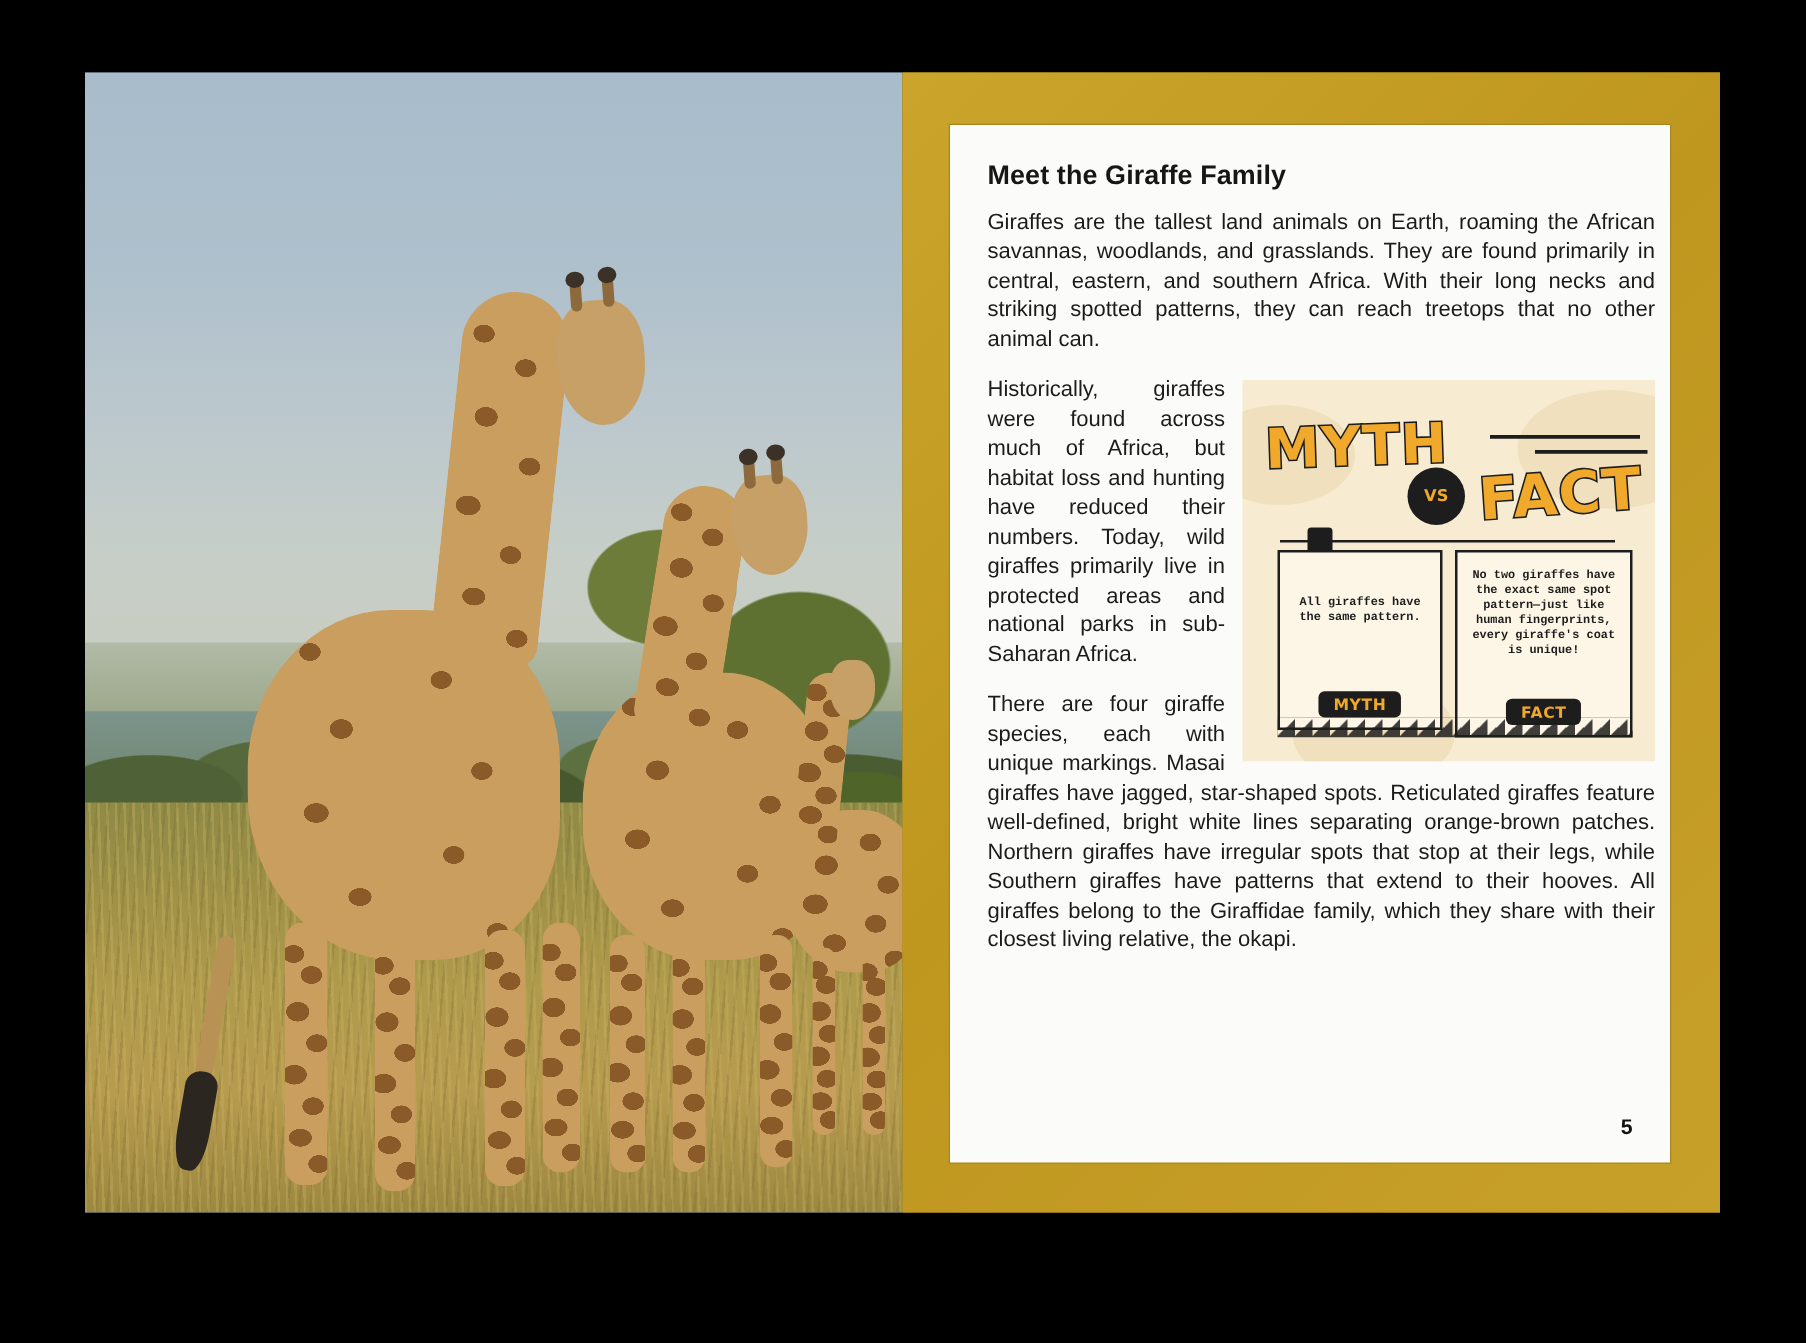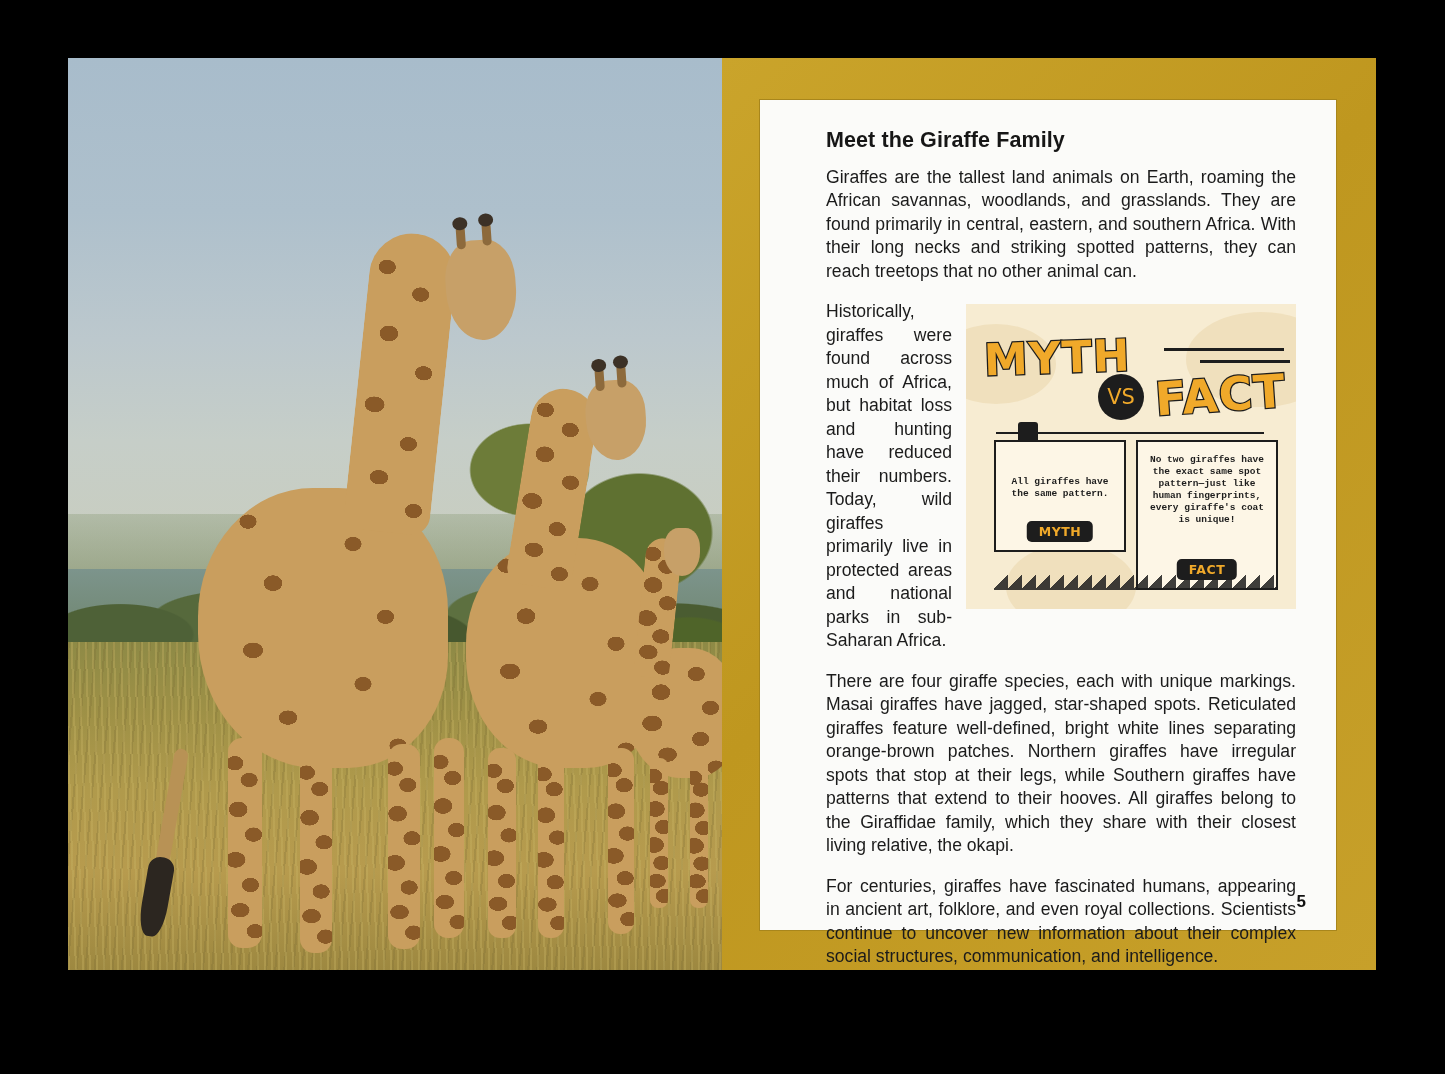--- a/index.html
+++ b/index.html
@@ -180,25 +180,24 @@
   .paper {
     position: absolute;
     left: 38px;
     top: 42px;
     width: 576px;
     height: 830px;
     background: #fbfbf9;
     box-shadow: 0 0 0 1px #a8861c;
   }
   .paper-inner {
-    padding: 28px 40px 20px 30px;
+    padding: 28px 12px 20px 30px;
     position: relative;
     height: 100%;
     box-sizing: border-box;
-    margin-left: 36px;
   }
   h1.title {
     font-size: 21.5px;
     font-weight: bold;
     color: #161616;
     margin: 0 0 13px 0;
     letter-spacing: 0.1px;
   }
   p.body {
     font-size: 17.6px;
@@ -243,22 +242,22 @@
   }
   .myth-word { left: 18px; top: 28px; font-size: 44px; transform: rotate(-2deg); }
   .fact-word { right: 10px; top: 64px; font-size: 46px; transform: rotate(-4deg); }
   .vs-badge {
     position: absolute;
     left: 132px; top: 70px;
     width: 46px; height: 46px;
     border-radius: 50%;
     background: #1d1d1d;
     color: #f0a92a;
-    font-weight: normal;
-    font-size: 21px;
+    font-weight: bold;
+    font-size: 13px;
     display: flex; align-items: center; justify-content: center;
     font-family: "DejaVu Sans", sans-serif;
   }
   .dash-line {
     position: absolute;
     right: 12px; top: 44px; width: 120px; height: 0;
     border-top: 3px solid #1d1d1d;
   }
   .dash-line2 {
     position: absolute;
@@ -279,21 +278,21 @@
   }
   .card {
     position: absolute;
     top: 136px;
     background: #fdf6e6;
     border: 2.5px solid #1d1d1d;
     box-sizing: border-box;
     padding: 12px 8px 8px 8px;
     text-align: center;
   }
-  .card-myth { left: 28px; width: 132px; height: 112px; }
+  .card-myth { left: 28px; width: 132px; height: 144px; }
   .card-fact { left: 170px; width: 142px; height: 150px; }
   .card p {
     margin: 0;
     font-size: 9.5px;
     line-height: 1.25;
     color: #1d1d1d;
     font-weight: bold;
     font-family: Liberation Mono, monospace;
   }
   .card-myth p { margin-top: 22px; }
@@ -401,20 +400,19 @@
             <div class="pill">FACT</div>
           </div>
 
           <div class="zigzag"></div>
         </div>
 
         <p class="body">Historically, giraffes were found across much of Africa, but habitat loss and hunting have reduced their numbers. Today, wild giraffes primarily live in protected areas and national parks in sub-Saharan Africa.</p>
 
         <p class="body"><span>There are four giraffe species, each with unique markings. Masai giraffes have jagged, star-shaped spots. Reticulated giraffes feature well-defined, bright white lines separating orange-brown patches. Northern giraffes have irregular spots that stop at their legs, while Southern giraffes have patterns that extend to their hooves. All giraffes belong to the </span><span class="italic">Giraffidae</span><span> family, which they share with their closest living relative, the okapi.</span></p>
 
-        <p class="body">For centuries, giraffes have fascinated humans, appearing in ancient art, folklore, and even royal collections. Scientists continue to uncover new information about their complex social structures, communication, and intelligence.</p>
 
         <div class="page-number">5</div>
       </div>
     </div>
   </div>
 
 </div>
 
 </body></html>

